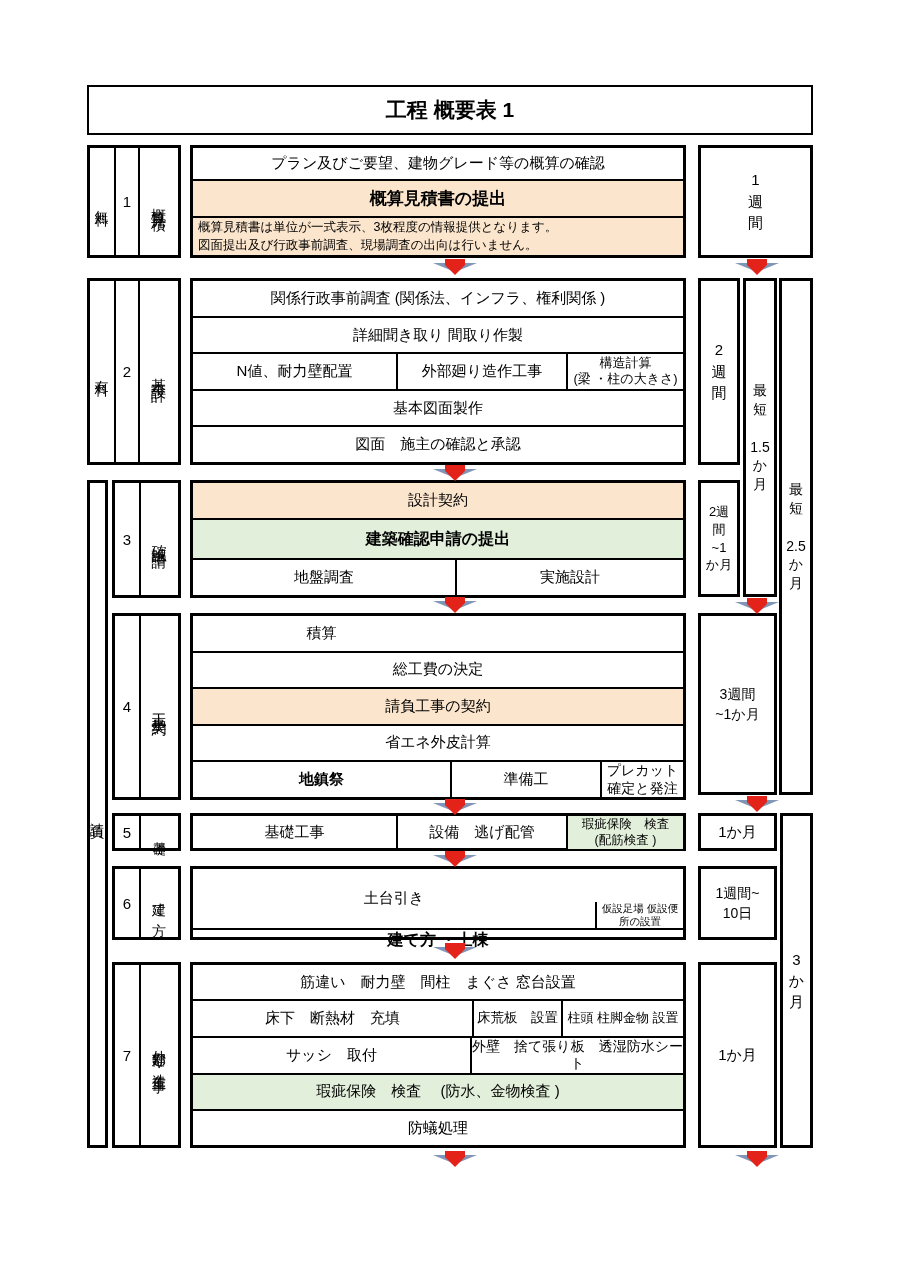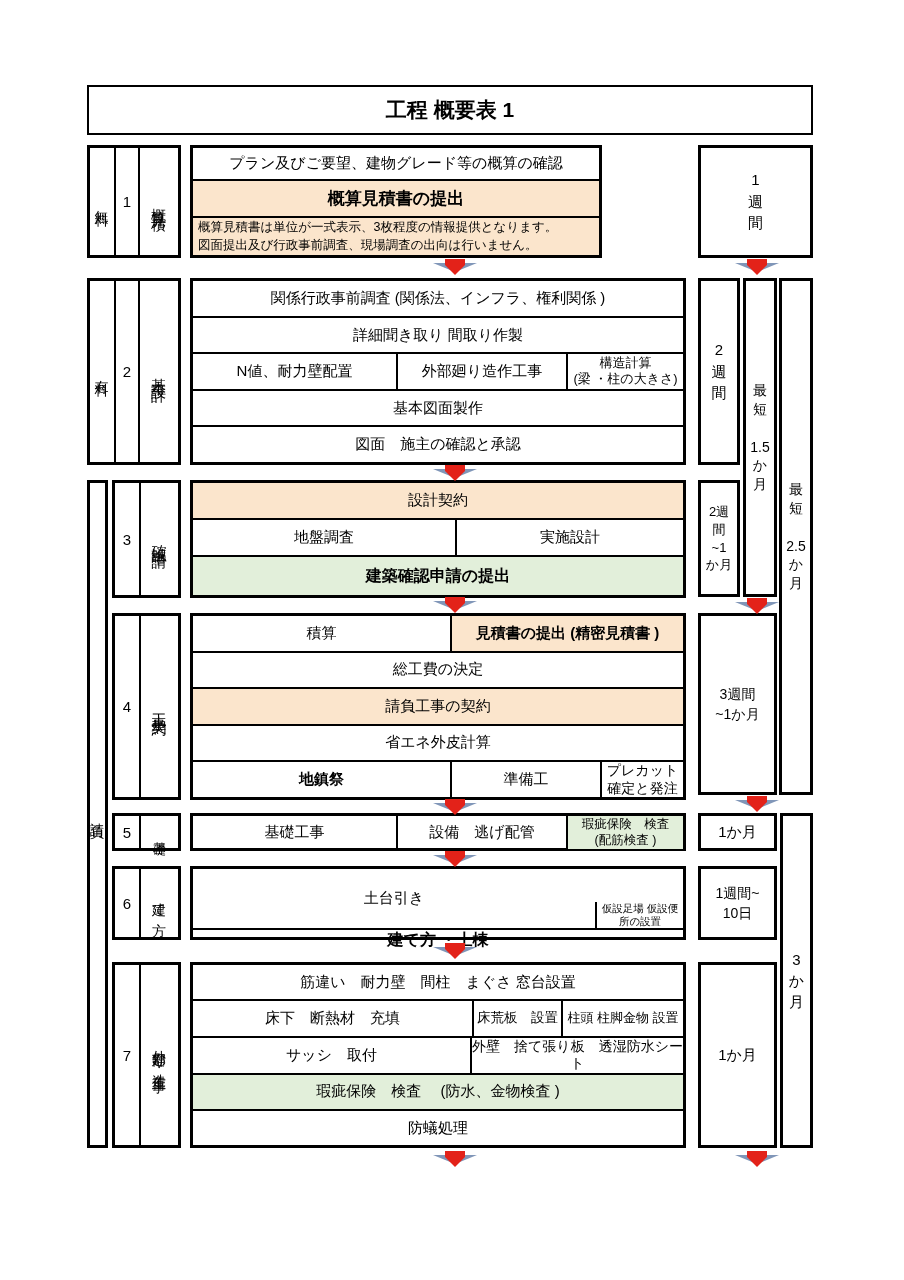--- a/index.html
+++ b/index.html
@@ -88,21 +88,21 @@
       </div>
   </div>
 
   <div class="abs b3 flexr" style="left:112px;top:962px;width:69px;height:186px;">
     <div class="labelcol" style="font-size:15px;">7</div>
     <div class="namecol">
         <span class="vert" style="font-size:14px;letter-spacing:2px;">外部廻り造作工事</span>
       </div>
   </div>
 
-  <div class="abs b3 flexc" style="left:190px;top:145px;width:412px;height:113px;">
+  <div class="abs b3 flexc" style="left:190px;top:145px;width:496px;height:113px;">
     <div class="row" style="flex:34;">
         <div class="cell">プラン及びご要望、建物グレード等の概算の確認</div>
       </div>
     <div class="row cream" style="flex:38;">
         <div class="cell bold" style="font-size:17px;">概算見積書の提出</div>
       </div>
     <div class="row cream" style="flex:41;">
         <div class="cell small pre" style="justify-content:flex-start;text-align:left;padding-left:5px;">概算見積書は単位が一式表示、3枚程度の情報提供となります。
 図面提出及び行政事前調査、現場調査の出向は行いません。</div>
       </div>
@@ -126,33 +126,32 @@
       </div>
     <div class="row" style="flex:1;">
         <div class="cell">図面　施主の確認と承認</div>
       </div>
   </div>
 
   <div class="abs b3 flexc" style="left:190px;top:480px;width:496px;height:118px;">
     <div class="row cream" style="flex:38;">
         <div class="cell">設計契約</div>
       </div>
+    <div class="row green" style="flex:42;">
+        <div class="cell bold" style="font-size:16px;">建築確認申請の提出</div>
+      </div>
     <div class="row" style="flex:38;">
       <div class="cell" style="flex:0 0 262px;">地盤調査</div>
       <div class="cell">実施設計</div>
     </div>
-    <div class="row green" style="flex:42;">
-        <div class="cell bold" style="font-size:16px;">建築確認申請の提出</div>
-      </div>
   </div>
 
   <div class="abs b3 flexc" style="left:190px;top:613px;width:496px;height:187px;">
     <div class="row" style="flex:1;">
       <div class="cell" style="flex:0 0 257px;border-radius:11px;">積算</div>
-      <div class="cell cream bold">見積書の提出 (精密見積書 )</div>
     </div>
     <div class="row" style="flex:1;">
         <div class="cell">総工費の決定</div>
       </div>
     <div class="row cream" style="flex:1;">
         <div class="cell">請負工事の契約</div>
       </div>
     <div class="row" style="flex:1;">
         <div class="cell">省エネ外皮計算</div>
       </div>

